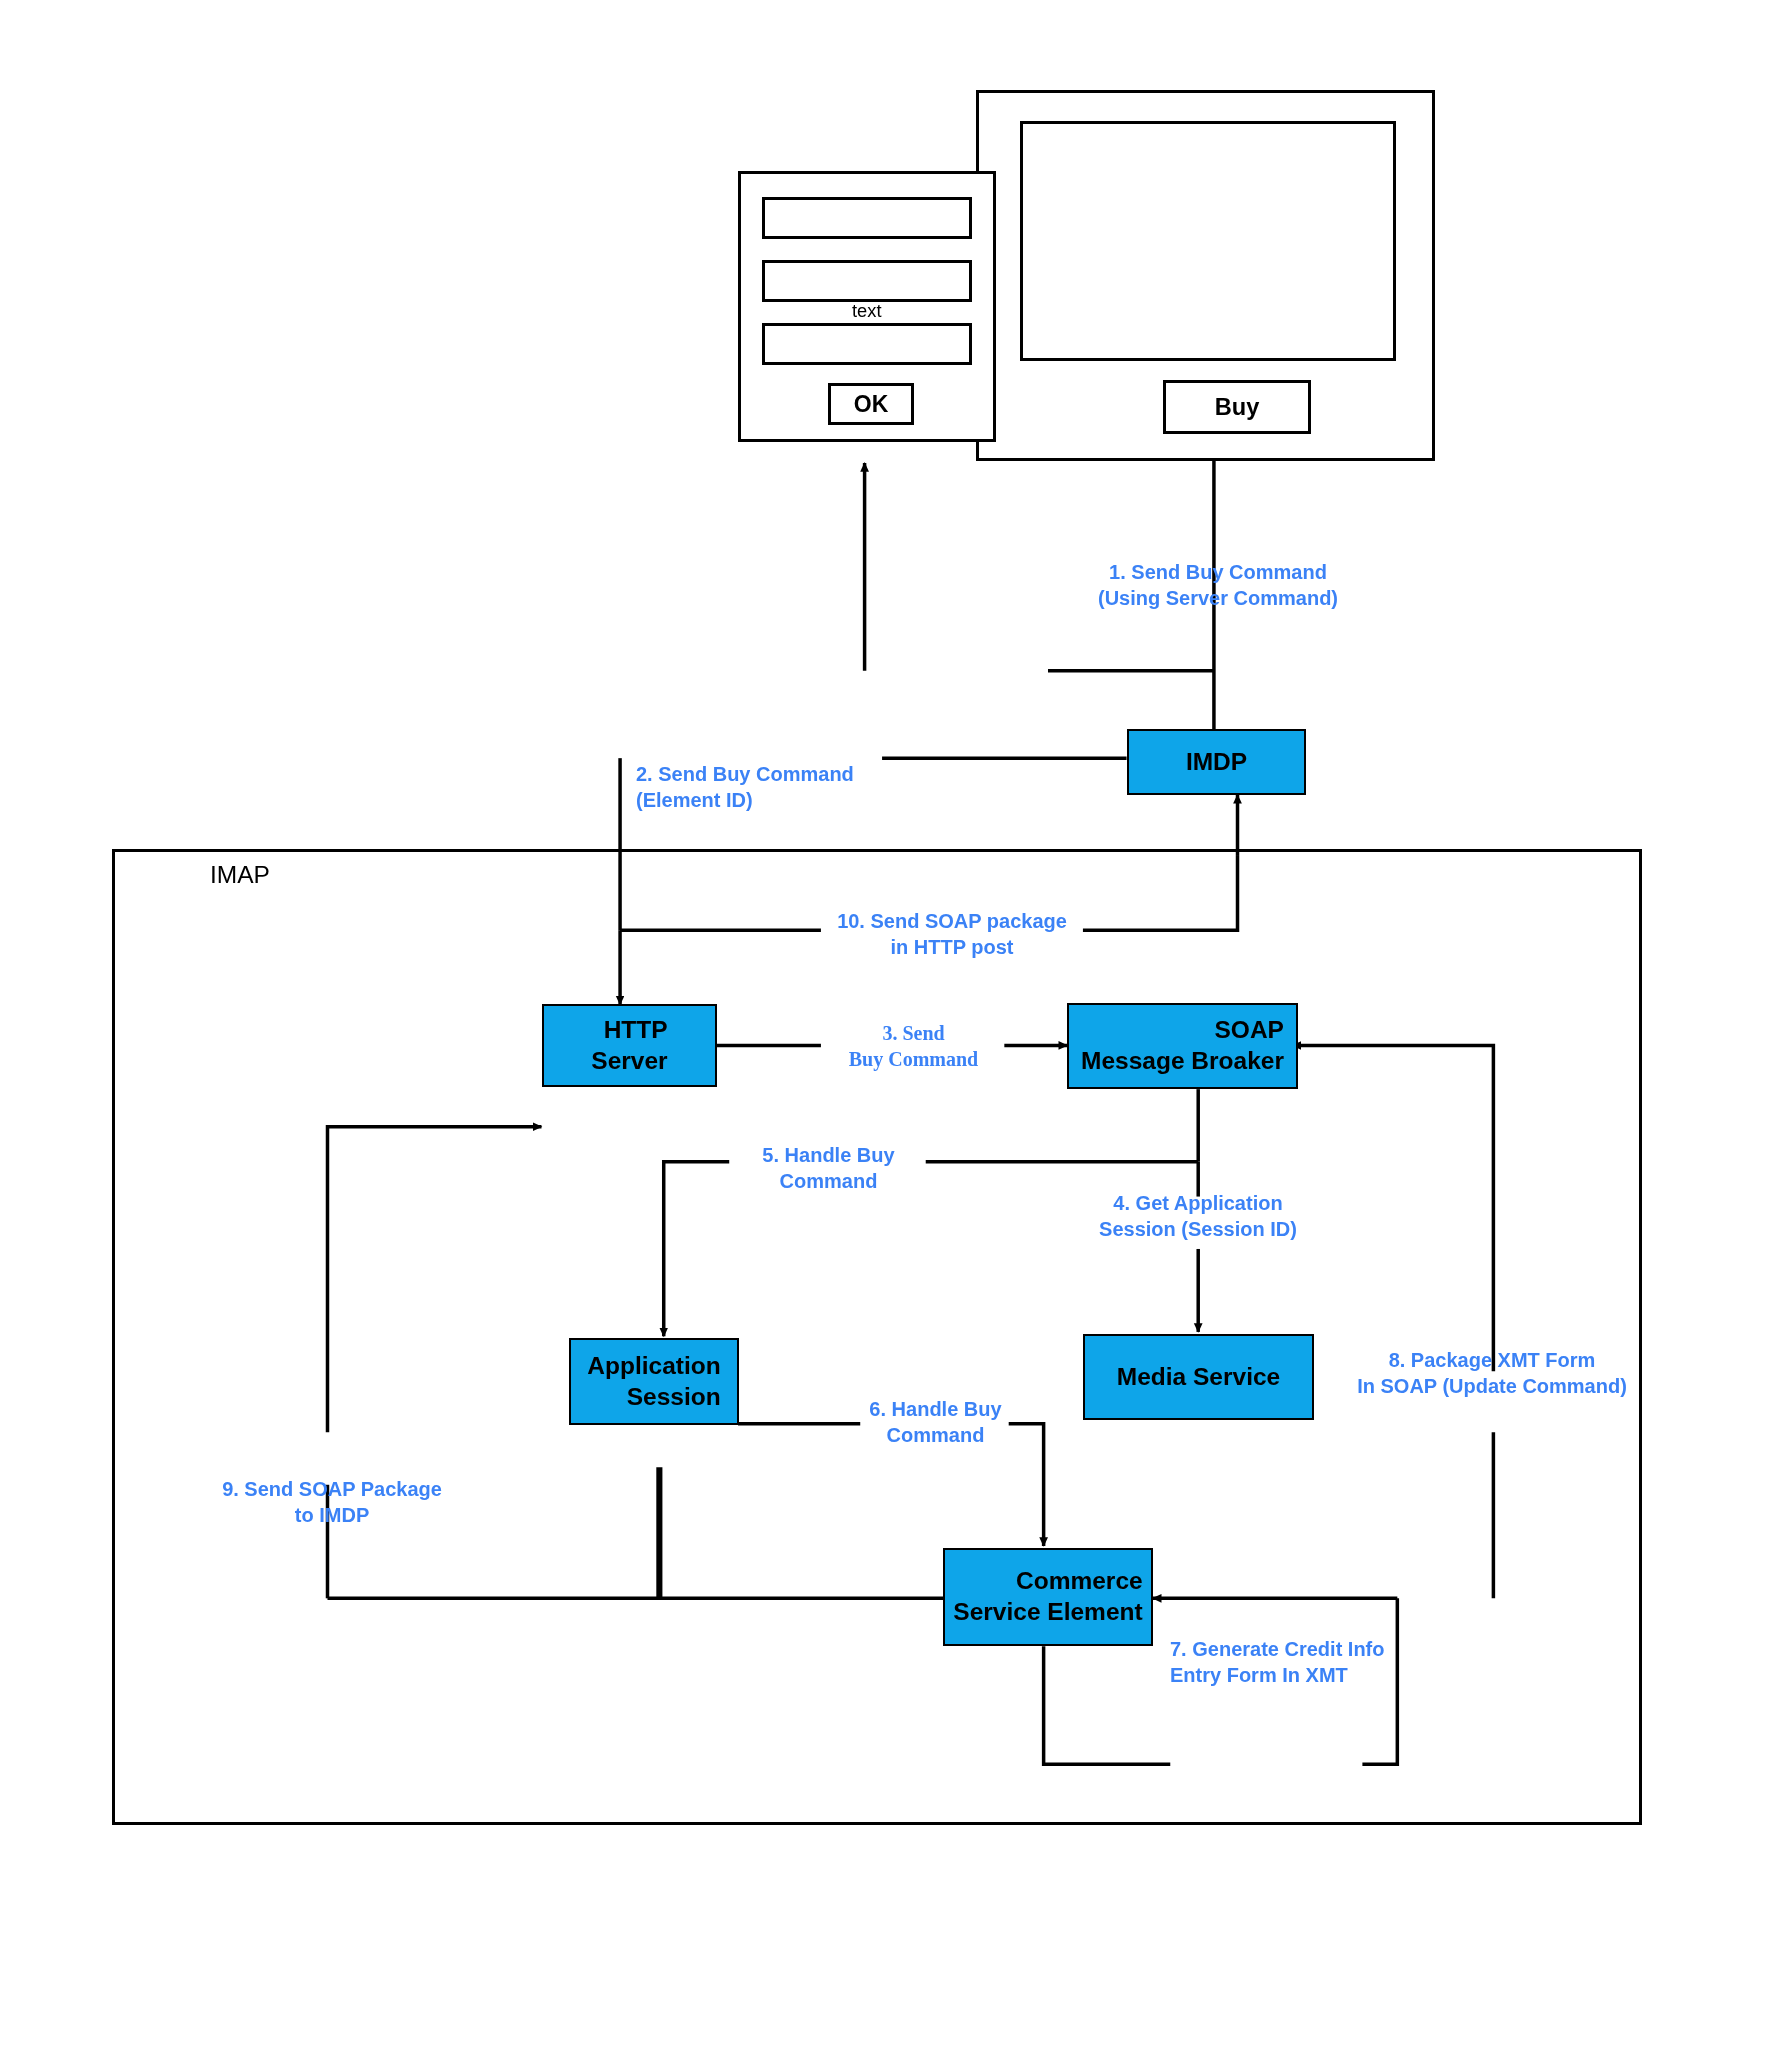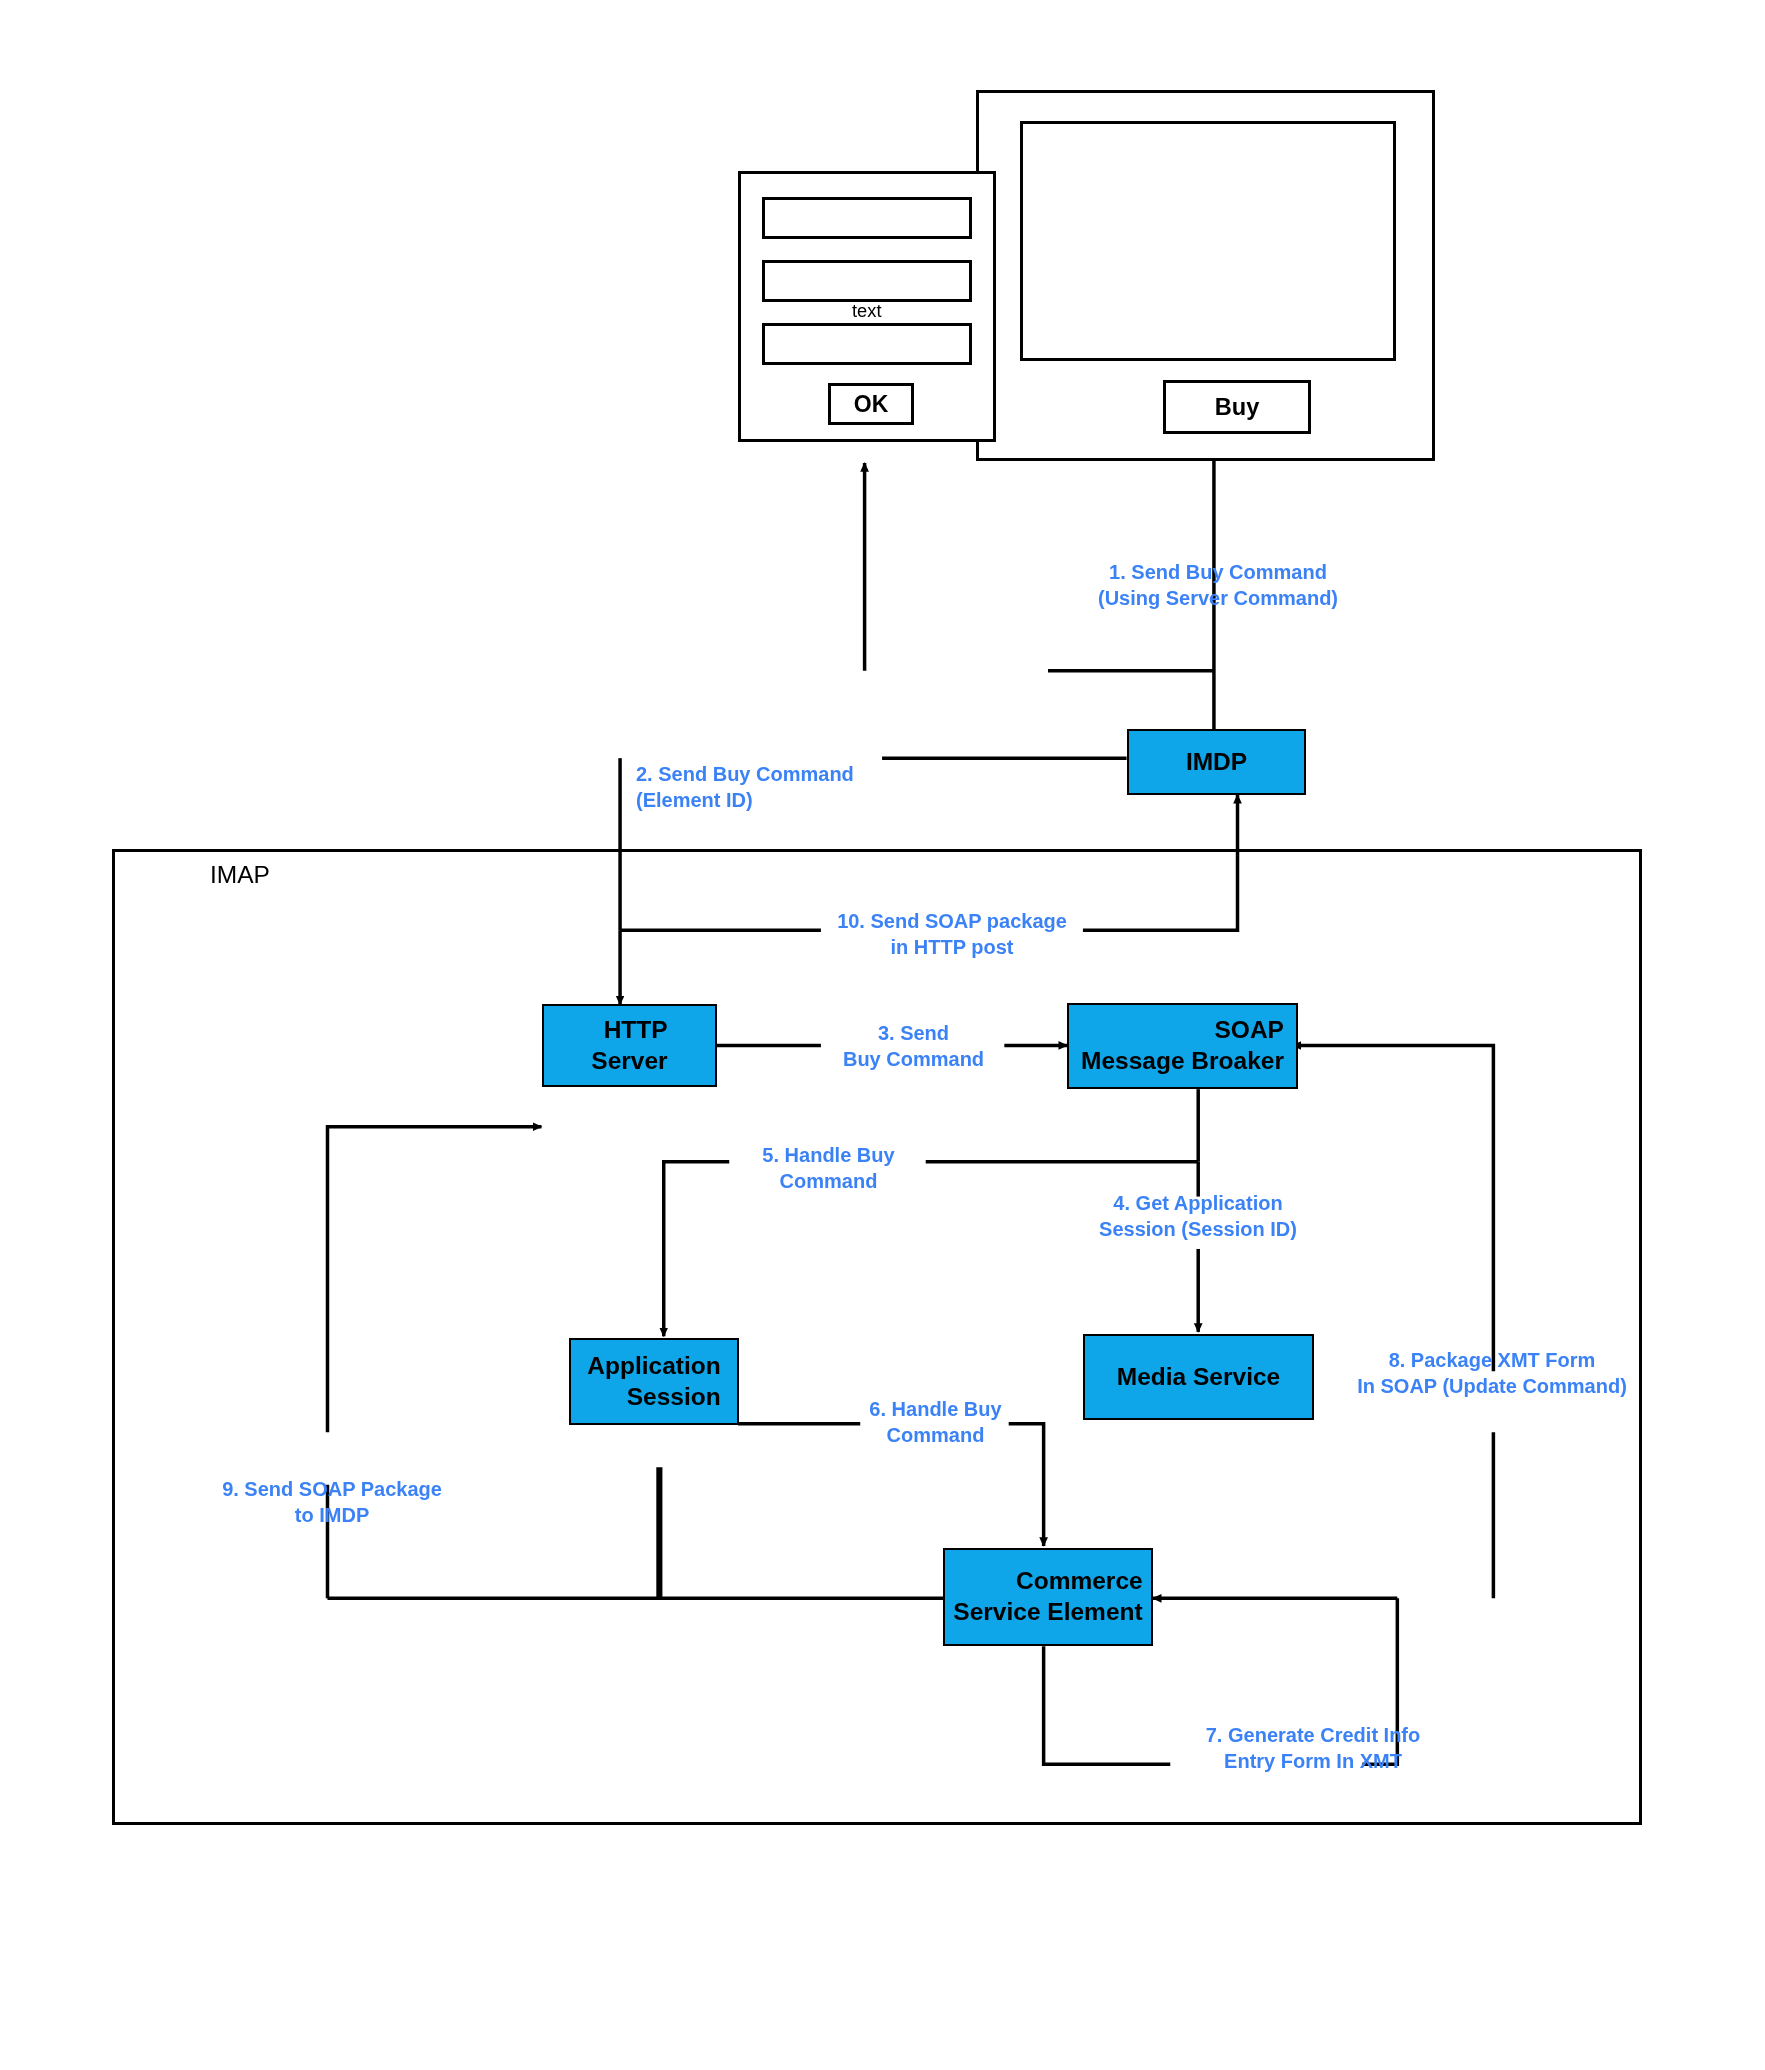--- a/index.html
+++ b/index.html
@@ -170,34 +170,34 @@
   <div class="caption step n-center" style="left:1061px; top:559px; width:314px; text-align:center;">1. Send Buy Command
 (Using Server Command)</div>
 
 
   <div class="caption step n-center" style="left:636px; top:761px; width:253px; text-align:left;">2. Send Buy Command
 (Element ID)</div>
 
   <div class="caption step n-center" style="left:821px; top:908px; width:262px; text-align:center;">10. Send SOAP package
 in HTTP post</div>
 
-  <div class="caption step n-center" style="left:821px; top:1020px; width:185px; text-align:center;">3. Send
+  <div class="caption step n-center" style="left:821px; top:1020px; width:185px; text-align:center;font-family:Liberation Serif, serif;">3. Send
 Buy Command</div>
 
   <div class="caption step n-center" style="left:729px; top:1142px; width:199px; text-align:center;">5. Handle Buy Command</div>
 
   <div class="caption step n-center" style="left:1041px; top:1190px; width:314px; text-align:center;">4. Get Application
 Session (Session ID)</div>
 
   <div class="caption step n-center" style="left:1326px; top:1347px; width:332px; text-align:center;">8. Package XMT Form
 In SOAP (Update Command)</div>
 
   <div class="caption step n-center" style="left:859px; top:1396px; width:153px; text-align:center;">6. Handle Buy
 Command</div>
 
   <div class="caption step n-center" style="left:201px; top:1476px; width:262px; text-align:center;">9. Send SOAP Package
 to IMDP</div>
 
-  <div class="caption step n-center" style="left:1170px; top:1722px; width:286px; text-align:center;">7. Generate Credit Info
+  <div class="caption step n-center" style="left:1170px; top:1636px; width:286px; text-align:left;">7. Generate Credit Info
 Entry Form In XMT</div>
 
 </div>
 
 
 </body></html>

